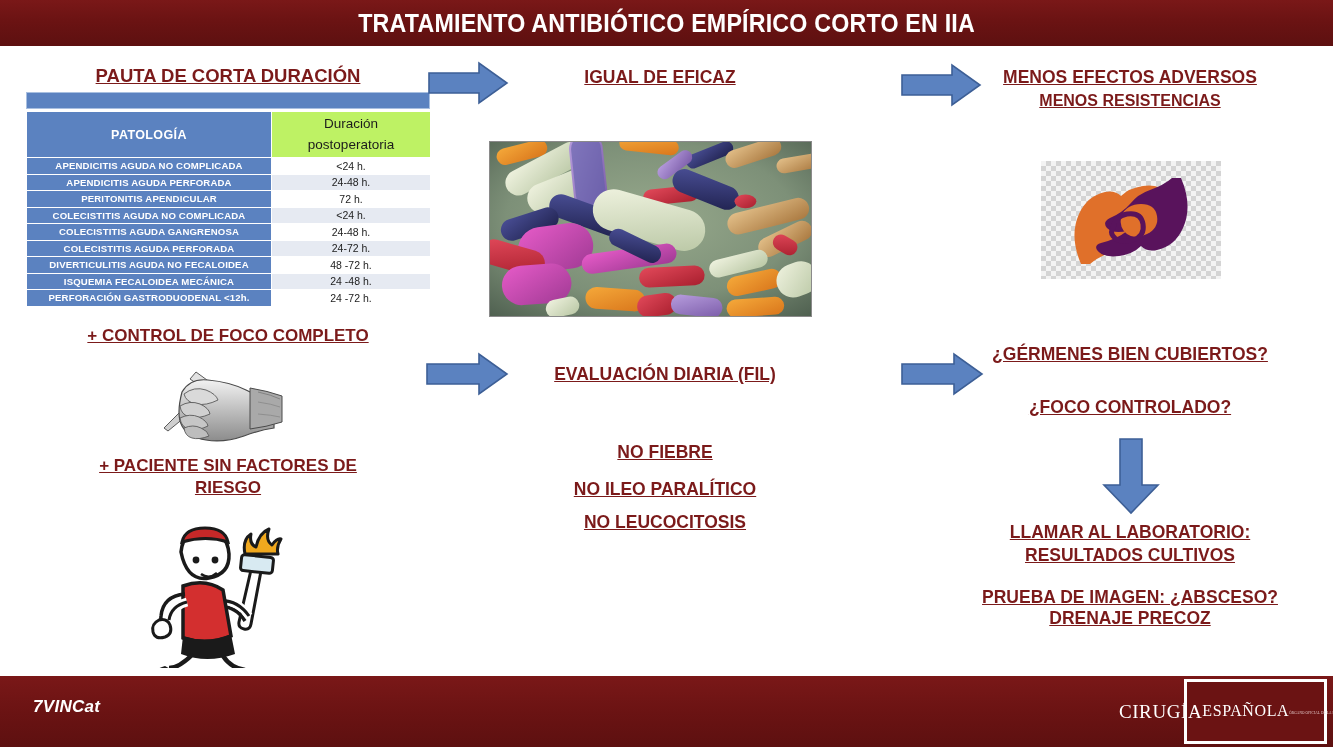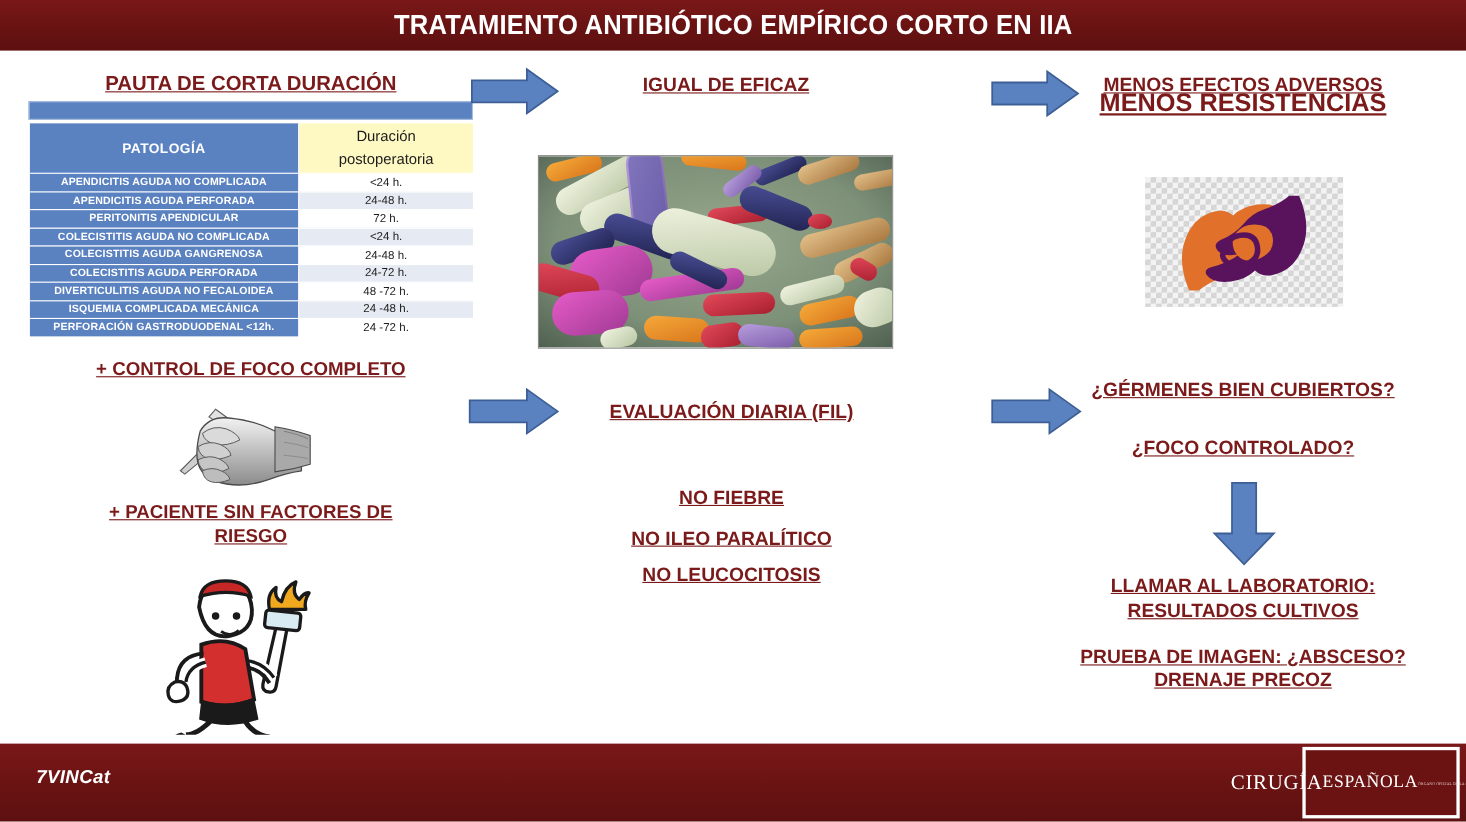--- a/index.html
+++ b/index.html
@@ -61,21 +61,21 @@
     margin-bottom: 2px;
   }
   table.path { border-collapse: collapse; width: 100%; table-layout: fixed; }
   table.path col.c1 { width: 245px; }
   table.path col.c2 { width: 159px; }
   table.path th.h-left {
     background: #5b82c0; color: #ffffff; font-size: 12.5px; font-weight: bold;
     letter-spacing: 0.4px; height: 46px; border: 1px solid #ffffff; vertical-align: middle;
   }
   table.path th.h-right {
-    background: #fef9c3; color: #1c1c1c; font-size: 13.5px; font-weight: normal;
+    background: #bef264; color: #1c1c1c; font-size: 13.5px; font-weight: normal;
     height: 46px; border: 1px solid #ffffff; vertical-align: middle; line-height: 1.5;
   }
   table.path td.p-name {
     background: #5b82c0; color: #ffffff; font-size: 9.6px; font-weight: bold;
     letter-spacing: 0.15px; text-align: center; height: 16.5px;
     border: 1px solid #ffffff; white-space: nowrap;
   }
   table.path td.p-dur {
     color: #1c1c1c; font-size: 10.5px; text-align: center; height: 16.5px;
     border: 1px solid #ffffff; white-space: nowrap;
@@ -149,21 +149,21 @@
         </tr>
         <tr class="odd">
           <td class="p-name">COLECISTITIS AGUDA PERFORADA</td>
           <td class="p-dur">24-72 h.</td>
         </tr>
         <tr class="even">
           <td class="p-name">DIVERTICULITIS AGUDA NO FECALOIDEA</td>
           <td class="p-dur">48 -72 h.</td>
         </tr>
         <tr class="odd">
-          <td class="p-name">ISQUEMIA COMPLICADA MECÁNICA</td>
+          <td class="p-name">ISQUEMIA FECALOIDEA MECÁNICA</td>
           <td class="p-dur">24 -48 h.</td>
         </tr>
         <tr class="even">
           <td class="p-name">PERFORACIÓN GASTRODUODENAL &lt;12h.</td>
           <td class="p-dur">24 -72 h.</td>
         </tr>
       </tbody>
     </table>
   </div>
 
@@ -302,21 +302,21 @@
       <rect x="238" y="158" width="58" height="18" rx="9" fill="url(#org)" transform="rotate(-4 267 167)"></rect>
       <rect x="56" y="158" width="34" height="18" rx="9" fill="url(#pale)" transform="rotate(-12 73 167)"></rect>
     </g>
   </svg>
 
   <svg class="arrow-r" style="left:900px; top:63px; width:82px; height:44px;" viewBox="0 0 82 44">
     <polygon points="2,12 52,12 52,2 80,22 52,42 52,32 2,32" fill="#5b82c0" stroke="#3d5f96" stroke-width="1.6"></polygon>
   </svg>
 
   <div class="mtext" style="left:955px; top:66px; width:350px; font-size:17.5px;">MENOS EFECTOS ADVERSOS</div>
-  <div class="mtext" style="left:955px; top:78px; width:350px; font-size:23px;">MENOS RESISTENCIAS</div>
+  <div class="mtext" style="left:955px; top:90px; width:350px; font-size:16px;">MENOS RESISTENCIAS</div>
 
   <div class="checker" style="left:1041px; top:161px; width:180px; height:118px;"></div>
   <svg style="position:absolute; left:1051px; top:168px; width:160px; height:104px;" viewBox="0 0 160 104">
 
     <path d="M30 96 q-12 -28 -2 -50 q8 -18 26 -22 q10 -2 16 4 q8 -8 22 -10 q16 -2 22 6 q3 5 -4 7 q-16 4 -26 12
              q14 -3 20 3 q5 6 -3 10 q-12 5 -20 14 q-8 10 -20 14 q-14 5 -22 12 z" fill="#e0702a"></path>
 
     <path d="M130 10 q12 28 2 50 q-8 18 -26 22 q-10 2 -16 -4 q-8 8 -22 10 q-16 2 -22 -6 q-3 -5 4 -7 q16 -4 26 -12
              q-14 3 -20 -3 q-5 -6 3 -10 q12 -5 20 -14 q8 -10 20 -14 q14 -5 22 -12 z" fill="#59135c"></path>
 

